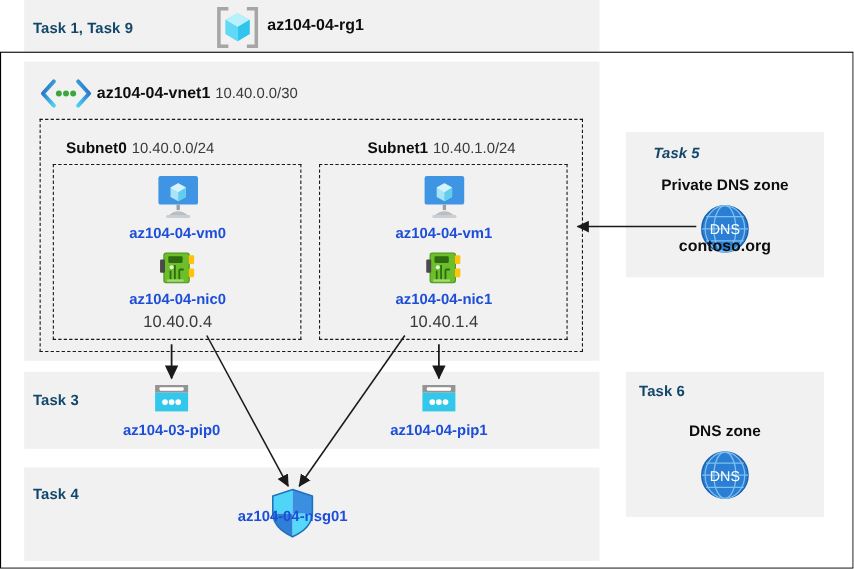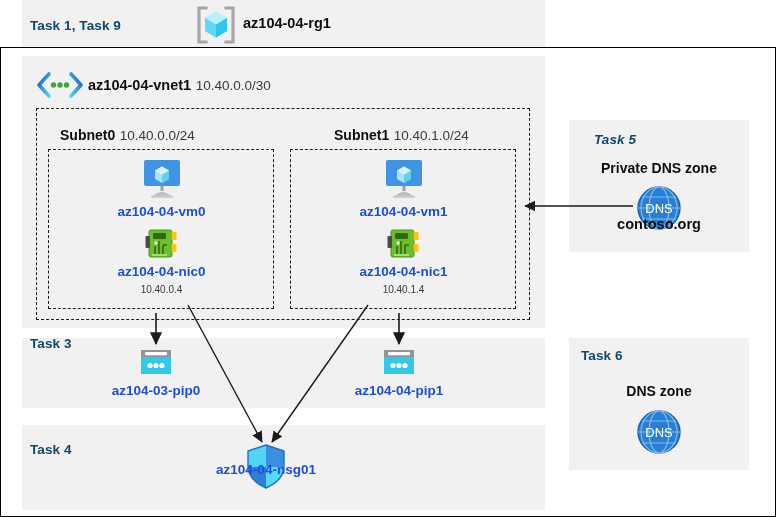--- a/index.html
+++ b/index.html
@@ -58,21 +58,21 @@
     color: #0d0d0d;
     white-space: nowrap;
   }
   .cidr {
     font-weight: normal;
     font-size: 13.5px;
     color: #3a3a3a;
   }
   .ip-sub {
     font-weight: normal;
-    font-size: 10px;
+    font-size: 15px;
     color: #3a3a3a;
     white-space: nowrap;
   }
   .heading-bold {
     font-weight: bold;
     font-size: 14px;
     color: #0d0d0d;
     white-space: nowrap;
   }
   .center { text-align: center; }
@@ -218,21 +218,21 @@
         <path d="M18 17 L18 26 M18 17 L22 17" stroke="#2e6b10" stroke-width="1.6" fill="none"></path>
         <rect x="7" y="26" width="15" height="2" fill="#a5dc76"></rect>
       </svg>
     </div>
     <div class="abs res-name center" style="left:0px; top:148px; width:235px;">az104-04-nic1</div>
     <div class="abs ip-sub center" style="left:0px; top:168px; width:235px;">10.40.1.4</div>
   </div>
 
   <div class="abs panel-grey" style="left:22px; top:338px; width:523px; height:70px;"></div>
 
-  <div class="abs task-label" style="left:30px; top:336px;">Task 3</div>
+  <div class="abs task-label" style="left:30px; top:356px;">Task 3</div>
 
   <div class="icon" style="left:139px; top:348px;">
     <svg width="34" height="30" viewBox="0 0 34 30">
       <rect x="2" y="2" width="30" height="7" fill="#949494"></rect>
       <rect x="6" y="4" width="22" height="3.2" rx="1" fill="#ffffff"></rect>
       <rect x="2" y="9" width="30" height="17" fill="#32c8eb"></rect>
       <circle cx="11" cy="17.5" r="2.6" fill="#ffffff"></circle>
       <circle cx="17" cy="17.5" r="2.6" fill="#ffffff"></circle>
       <circle cx="23" cy="17.5" r="2.6" fill="#ffffff"></circle>
     </svg>

